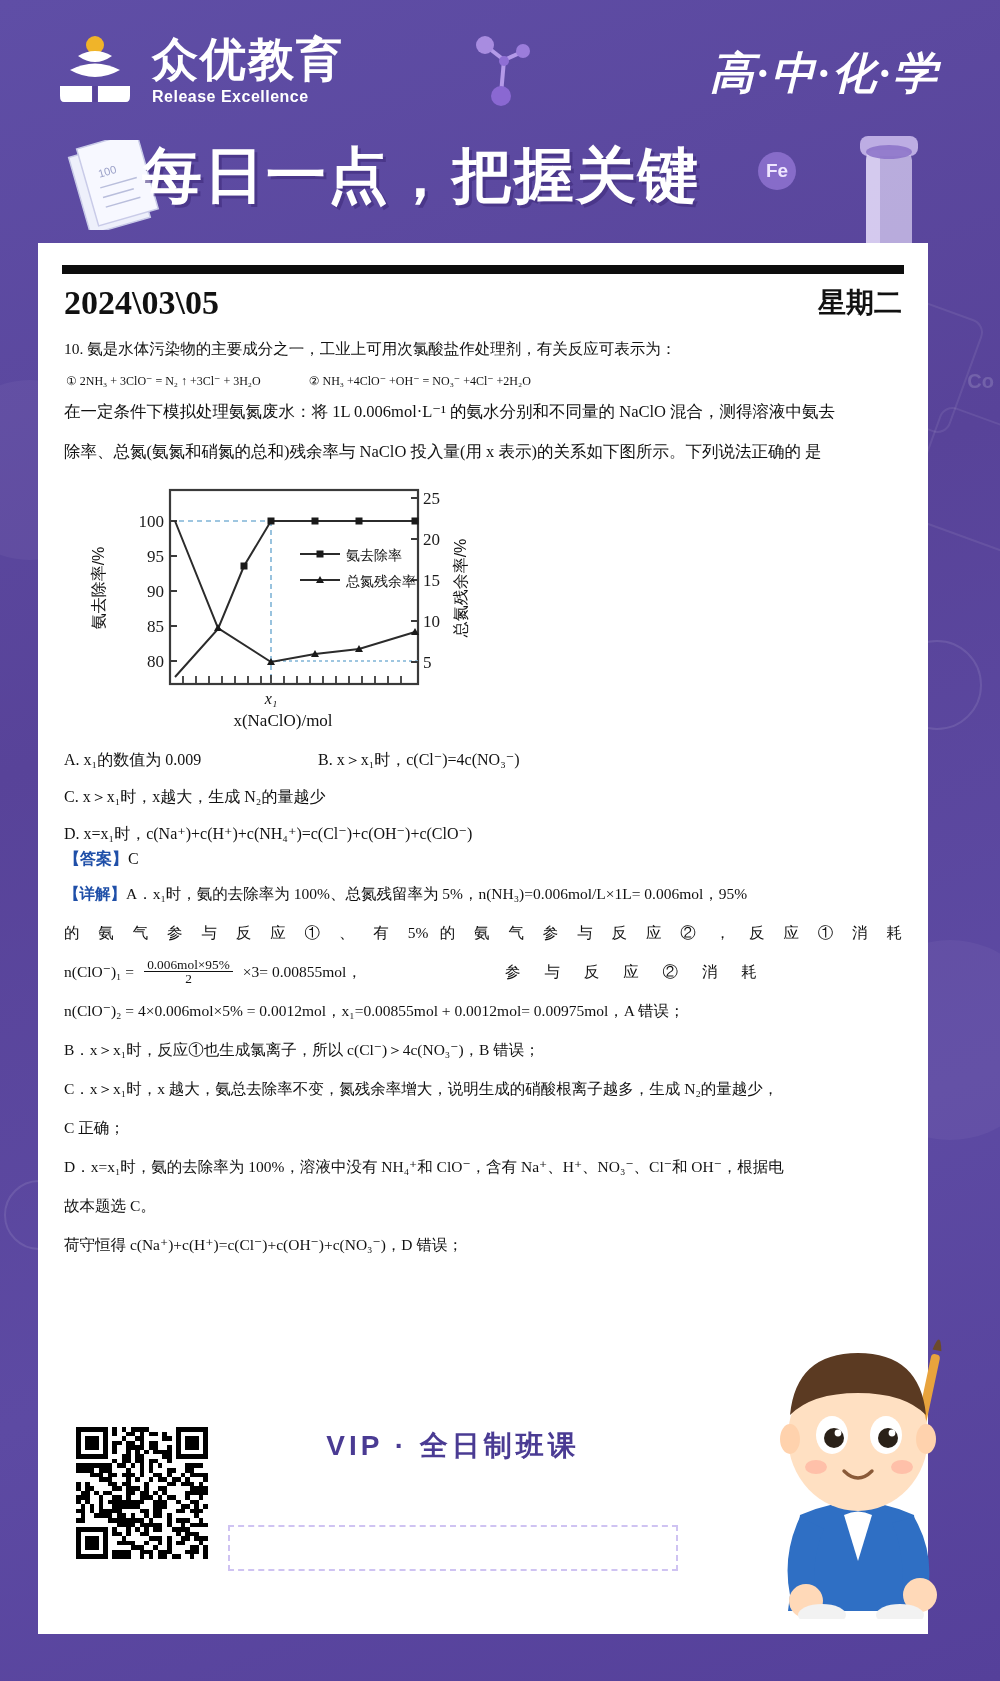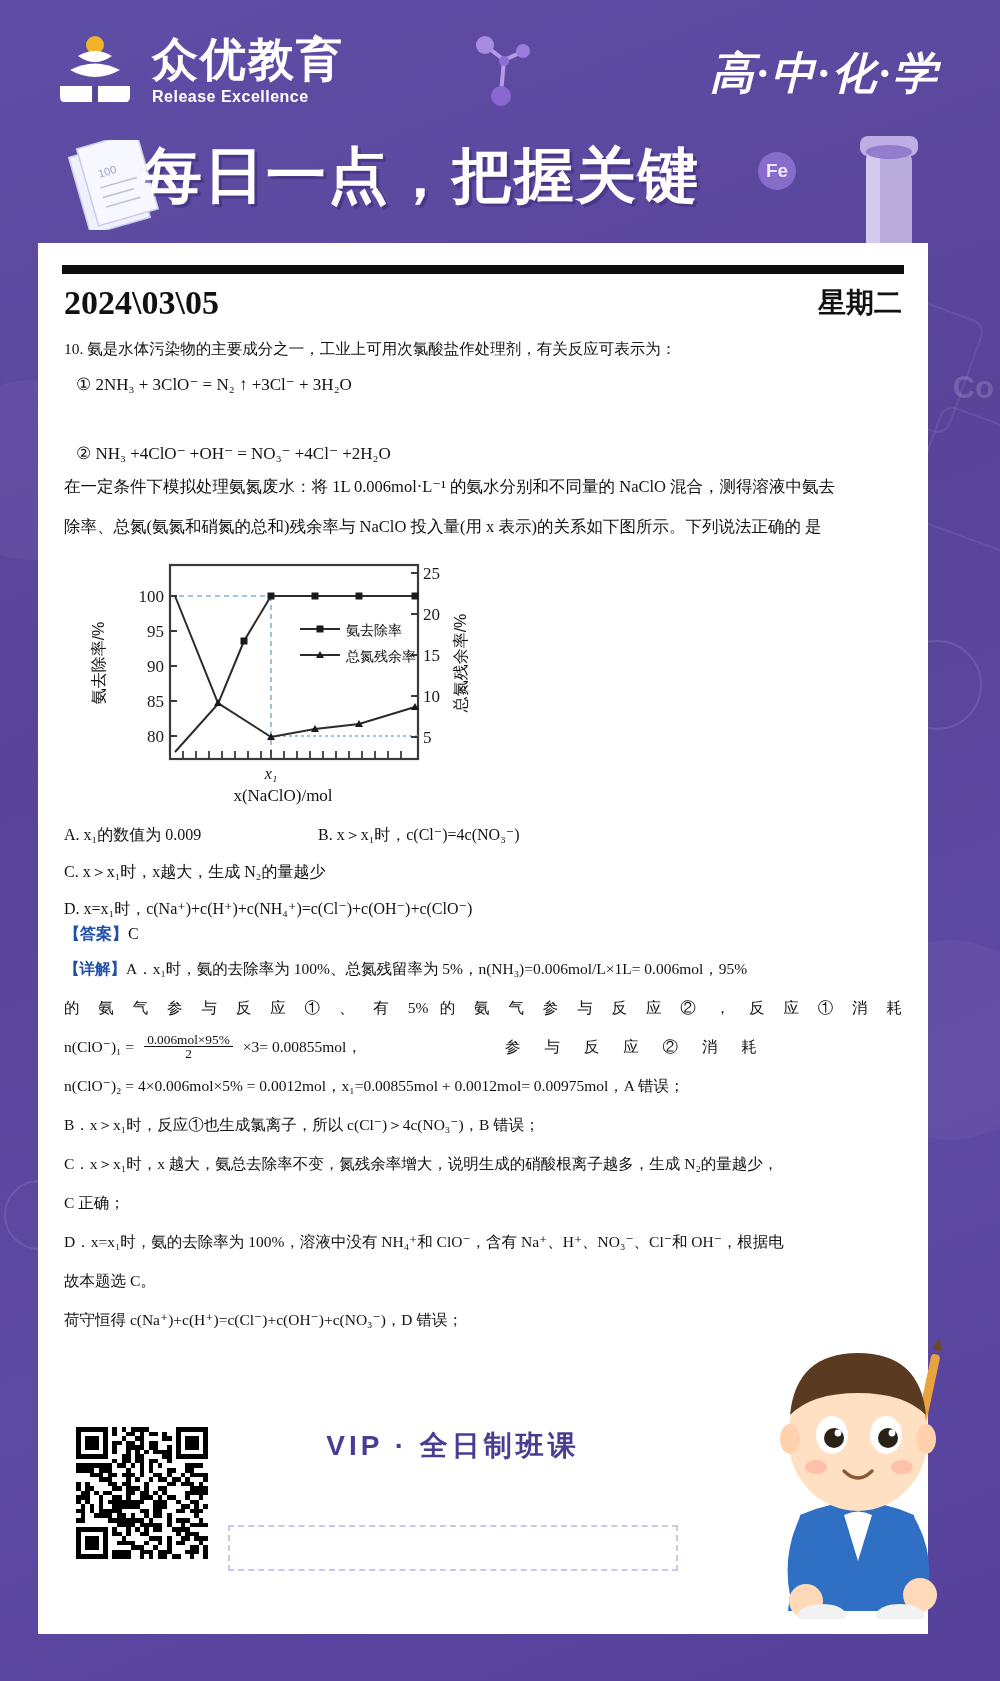--- a/index.html
+++ b/index.html
@@ -70,21 +70,21 @@
   .fe-badge {
     position: absolute; left: 758px; top: 152px;
     width: 38px; height: 38px; border-radius: 50%;
     background: rgba(150,120,215,0.75);
     color: #efe6ff; font-size: 19px; font-weight: bold;
     display: flex; align-items: center; justify-content: center;
     font-family: "Liberation Sans", sans-serif;
   }
   .co-badge {
     position: absolute; right: 6px; top: 370px;
-    color: rgba(255,255,255,0.16); font-size: 31px; font-weight: bold;
+    color: rgba(255,255,255,0.16); font-size: 20px; font-weight: bold;
     font-family: "Liberation Sans", sans-serif;
   }
 
   
   .card {
     position: absolute; left: 38px; top: 243px; width: 890px; height: 1391px;
     background: #ffffff;
   }
   .card-topbar { height: 9px; background: #0d0d0d; margin: 22px 24px 0 24px; }
 
@@ -97,21 +97,21 @@
     font-family: "Liberation Serif", "DejaVu Serif", serif;
   }
   .weekday-text {
     font-size: 28px; font-weight: bold; color: #111;
     font-family: "Liberation Serif", "DejaVu Serif", serif;
   }
 
   .body-area { padding: 6px 26px 0 26px; color: #111; }
 
   .q-line { font-size: 15.5px; line-height: 1.15; margin: 10px 0 0 0; }
-  .q-eqline { font-size: 17px; margin: 16px 0 0 12px; display: flex; gap: 48px; flex-direction: column; }
+  .q-eqline { font-size: 12px; margin: 16px 0 0 2px; display: flex; gap: 48px; }
   .q-para { font-size: 16.5px; line-height: 2.1; margin-top: 6px; }
 
   
   .chart-block { margin: 6px 0 0 14px; width: 400px; position: relative; height: 258px; }
   .chart-svg { display: block; }
 
   
   .opt-row { font-size: 16px; margin-top: 16px; line-height: 1.3; }
   .opt-row .optA { display: inline-block; width: 250px; }
 

